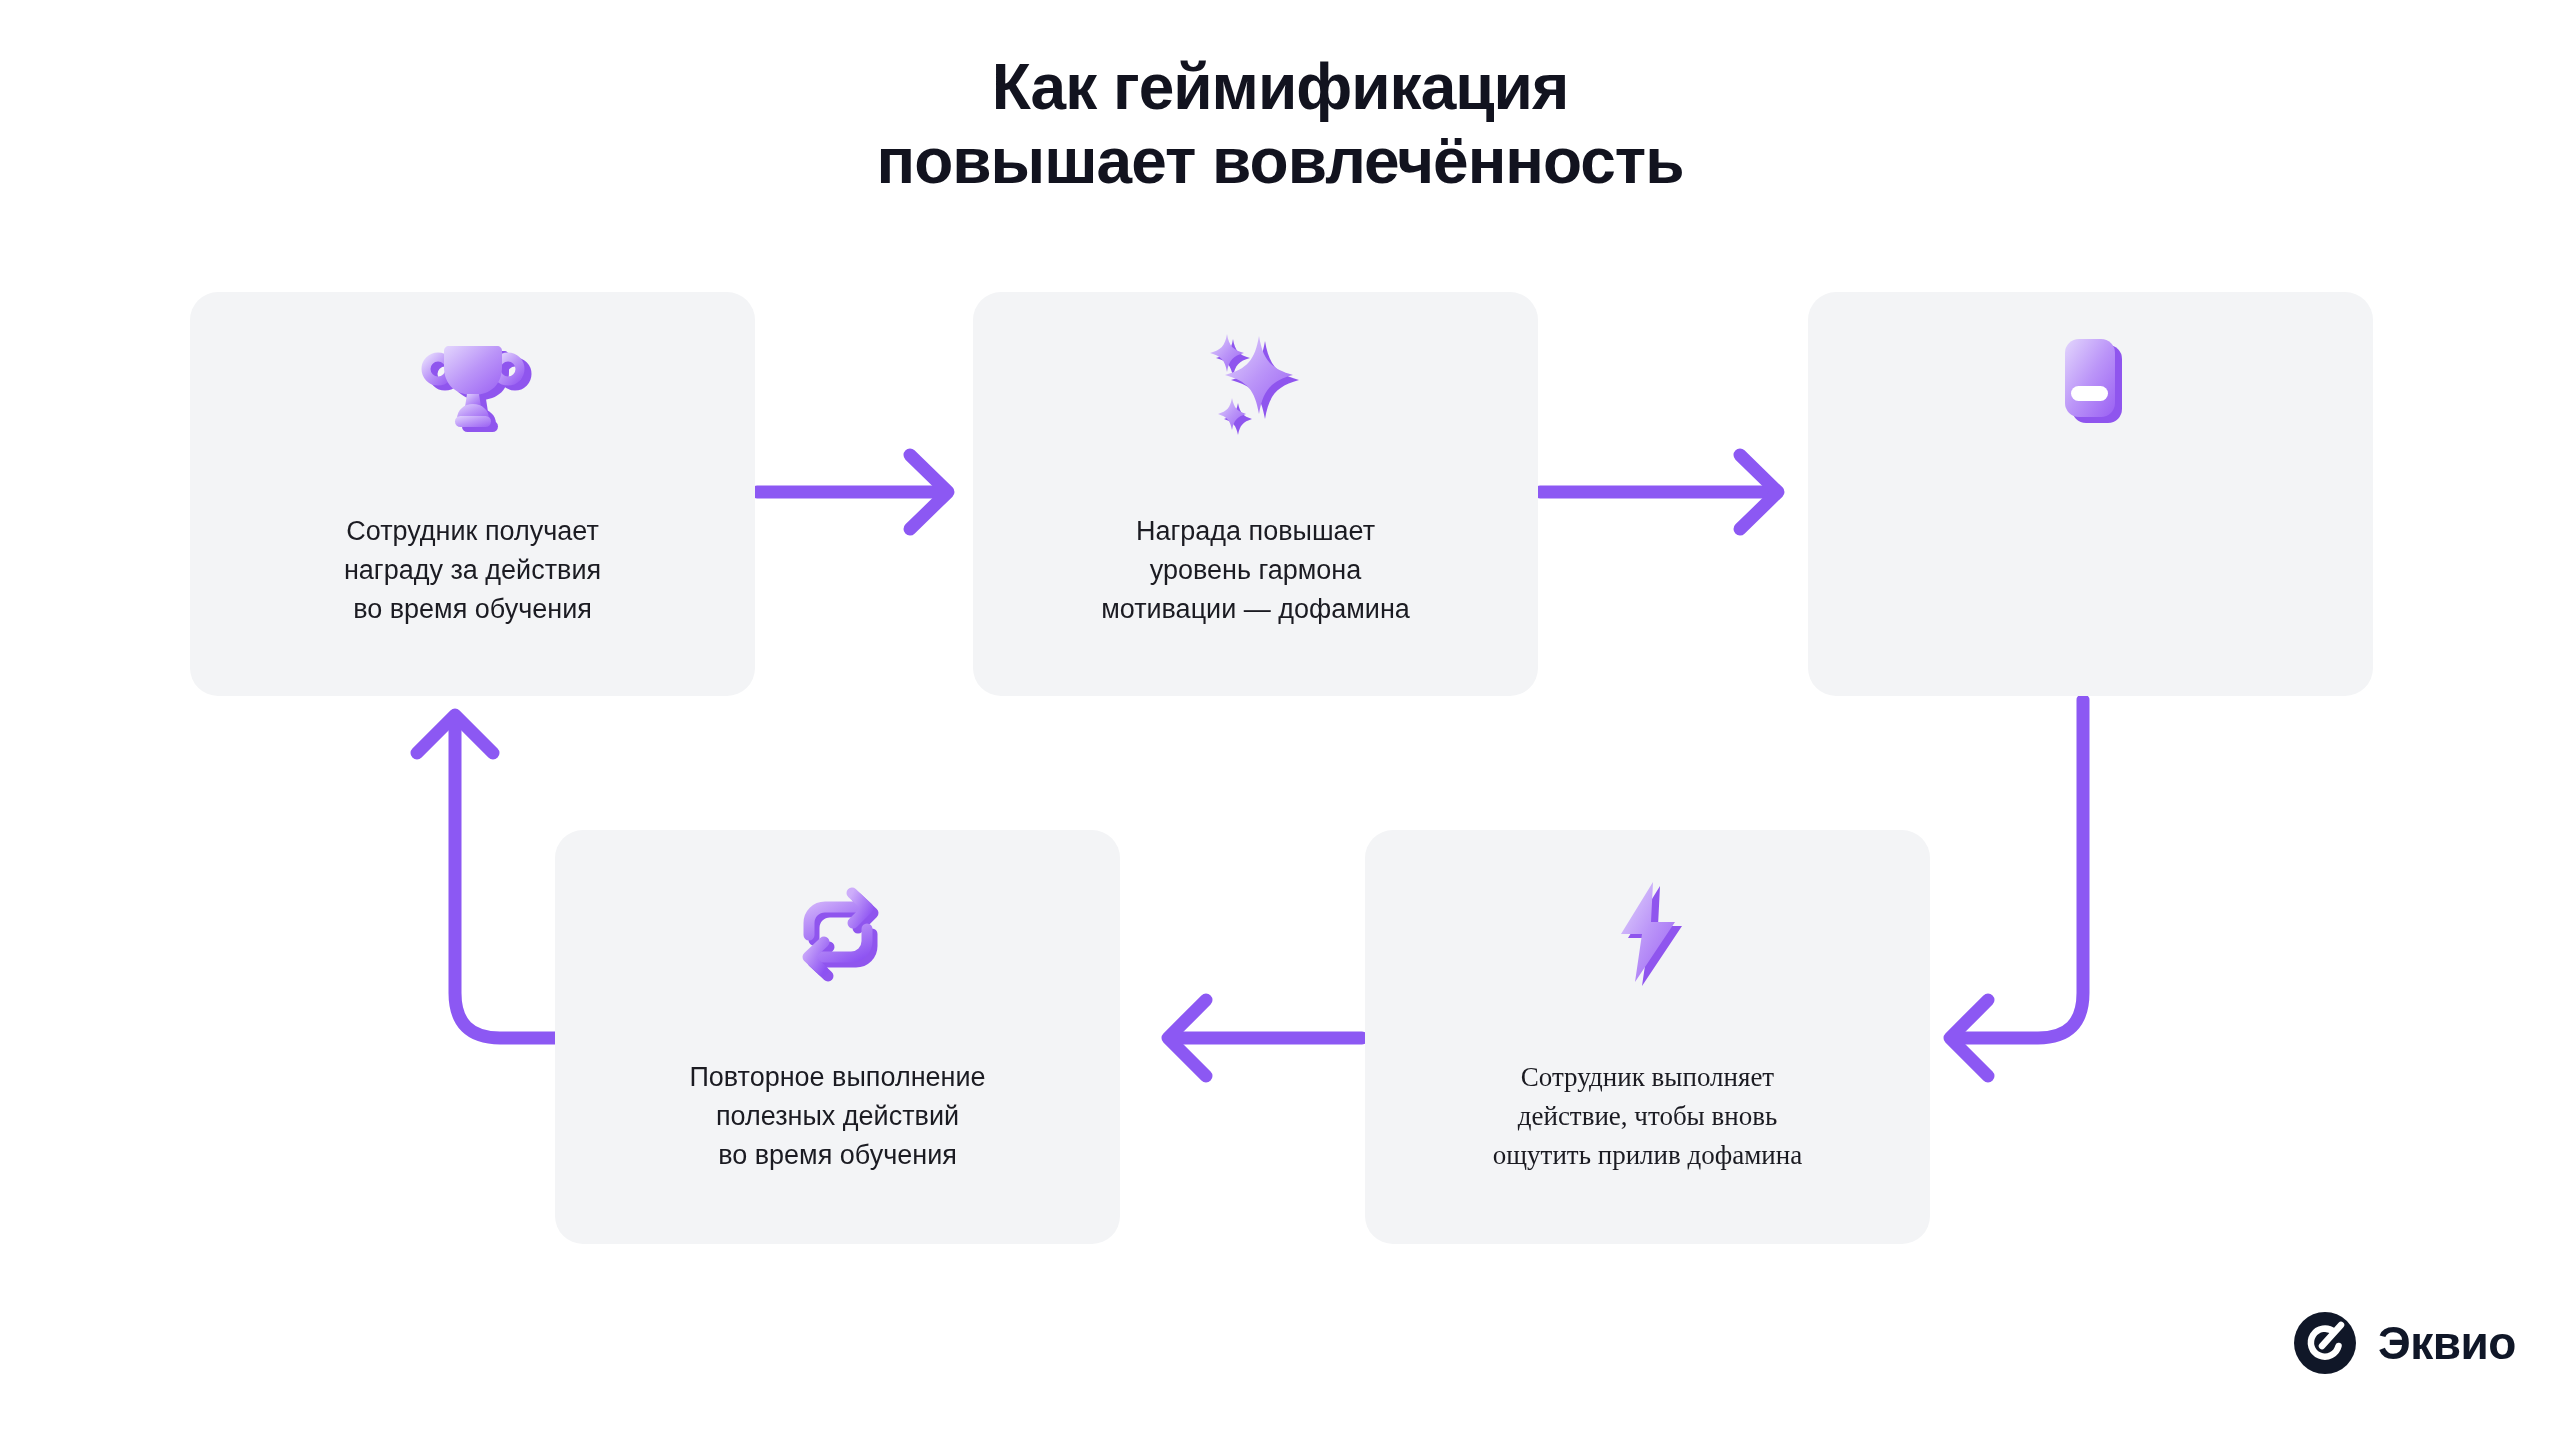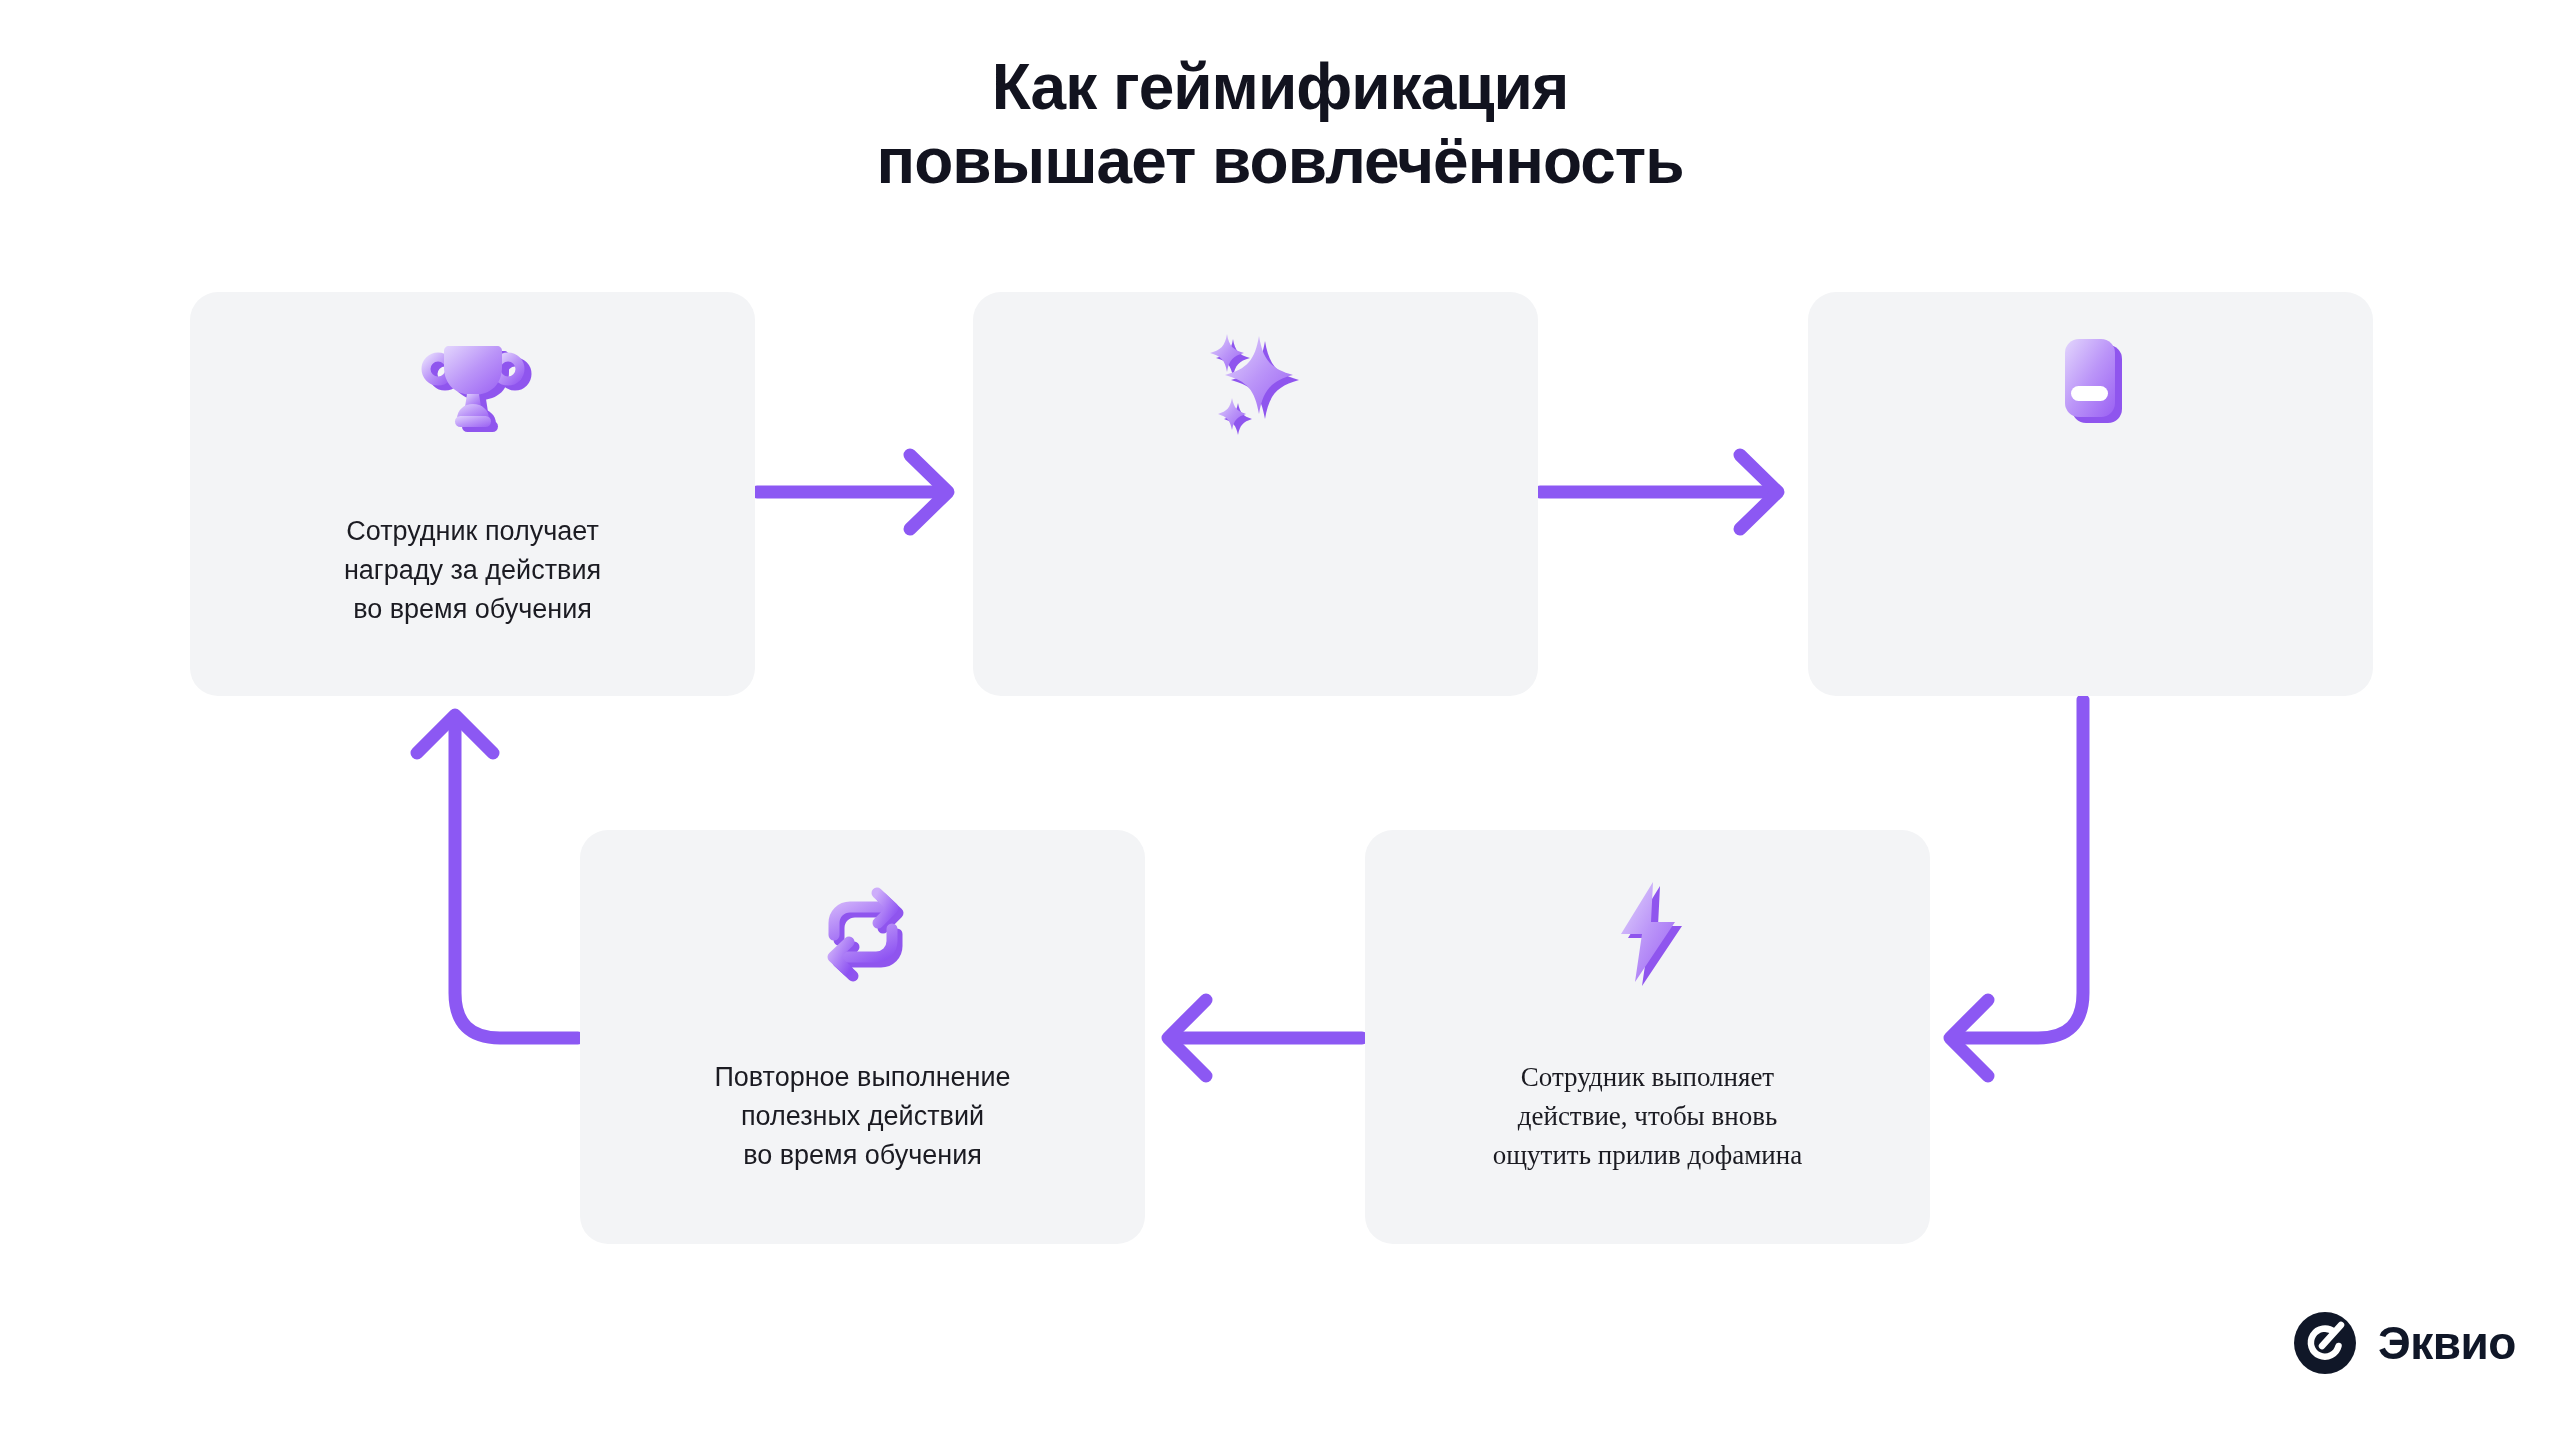--- a/index.html
+++ b/index.html
@@ -32,21 +32,21 @@
     width: 565px;
     background: #f3f4f6;
     border-radius: 28px;
   }
   .row1 { top: 292px; height: 404px; }
   .row2 { top: 830px; height: 414px; }
   #card-1 { left: 190px; }
   #card-2 { left: 973px; }
   #card-3 { left: 1808px; }
   #card-4 { left: 1365px; font-family: Liberation Serif, serif; }
-  #card-5 { left: 580px; }
+  #card-5 { left: 555px; }
 
   .ic {
     position: absolute;
     left: 50%;
     transform: translateX(-50%);
   }
   .row1 .ic { top: 30px; }
   .row2 .ic { top: 42px; }
 
   .txt {
@@ -163,20 +163,23 @@
       </defs>
       <g transform="translate(6,5)" fill="#8f55ee">
         <path d="M63 14 C67 38 75 47 97 53 C75 59 67 68 63 92 C59 68 51 59 29 53 C51 47 59 38 63 14 Z"></path>
         <path d="M31 12 C33 24 37 28 48 31 C37 34 33 38 31 50 C29 38 25 34 14 31 C25 28 29 24 31 12 Z"></path>
         <path d="M36 76 C38 86 41 89 50 92 C41 95 38 98 36 108 C34 98 31 95 22 92 C31 89 34 86 36 76 Z"></path>
       </g>
       <path fill="url(#gs)" d="M63 14 C67 38 75 47 97 53 C75 59 67 68 63 92 C59 68 51 59 29 53 C51 47 59 38 63 14 Z"></path>
       <path fill="url(#gs)" d="M31 12 C33 24 37 28 48 31 C37 34 33 38 31 50 C29 38 25 34 14 31 C25 28 29 24 31 12 Z"></path>
       <path fill="url(#gs)" d="M36 76 C38 86 41 89 50 92 C41 95 38 98 36 108 C34 98 31 95 22 92 C31 89 34 86 36 76 Z"></path>
     </svg>
+    <div class="txt">Награда повышает
+уровень гармона
+мотивации — дофамина</div>
   </div>
 
   <div class="card row1" id="card-3">
     <svg class="ic" width="120" height="120" viewBox="0 0 120 120">
       <defs>
         <linearGradient id="gb" x1="0" y1="0" x2="1" y2="1">
           <stop offset="0" stop-color="#e3d6fd"></stop>
             <stop offset="0.5" stop-color="#bb95f8"></stop>
             <stop offset="1" stop-color="#9a60f3"></stop>
         </linearGradient>

